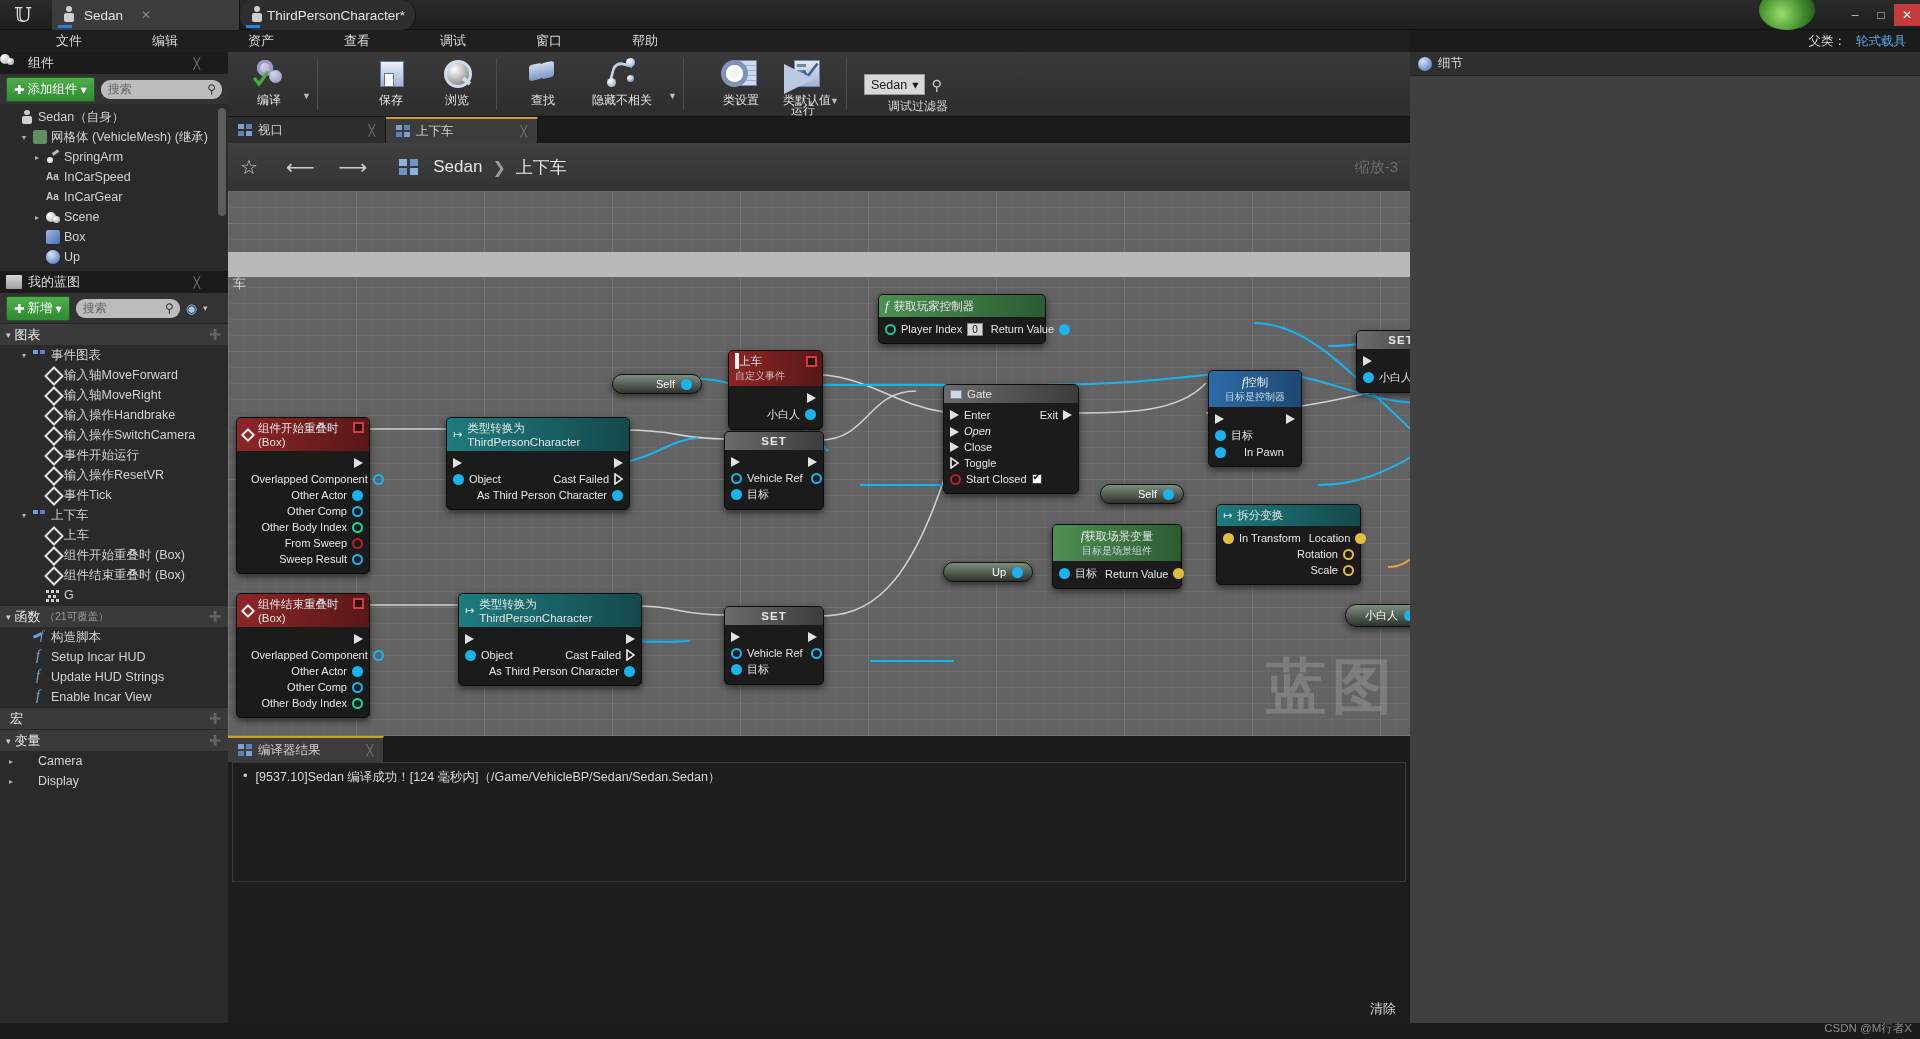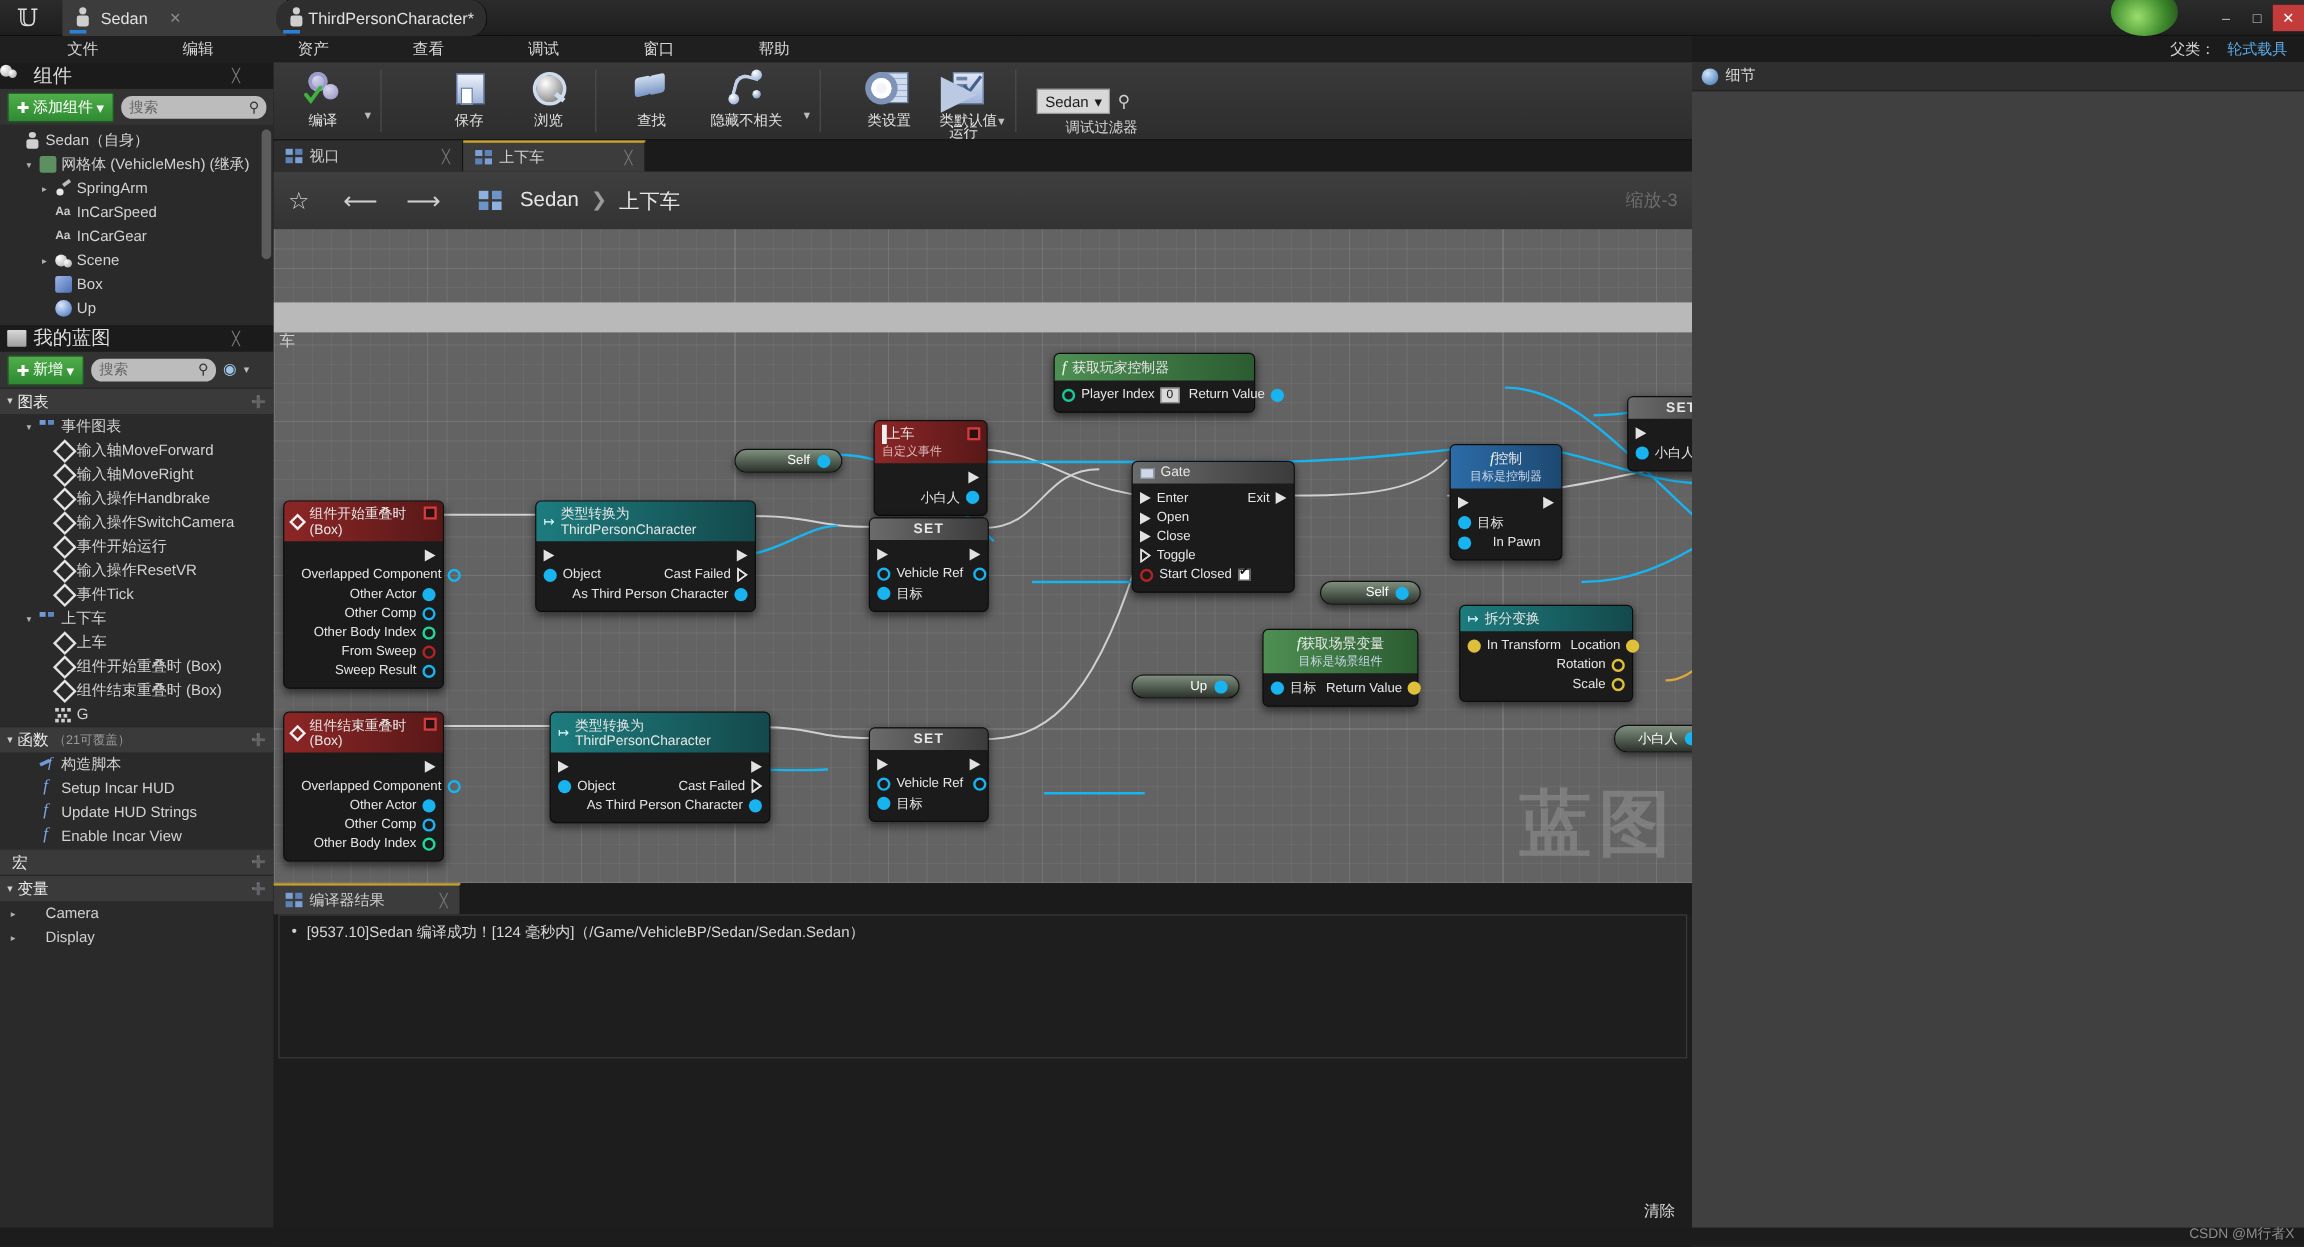--- a/index.html
+++ b/index.html
@@ -36,21 +36,21 @@
   .menubar { position:absolute; left:0; top:30px; width:1410px; height:22px; background:#1f1f1f;
      display:flex; align-items:center; padding-left:8px; gap:22px; }
   .menubar .mi { color:#d6d6d6; font-size:13px;margin-left:48px; }
 
   
   .leftcol { position:absolute; left:0; top:52px; width:228px; height:987px; background:#2a2a2a; }
 
   .panelhead { height:22px; background:#1b1b1b; display:flex; align-items:center;
      padding:0 6px; gap:6px; position:relative; }
   .panelhead .phicon { width:16px; height:14px; }
-  .panelhead .phtitle { color:#dcdcdc; font-size:16px; }
+  .panelhead .phtitle { color:#dcdcdc; font-size:13px; }
   .panelhead .phclose { position:absolute; right:28px; color:#7d7d7d; font-size:11px; }
   .panelhead::after { content:""; position:absolute; left:0; right:0; bottom:0; height:0; }
 
   .panelbar { background:#333; height:30px; display:flex; align-items:center; gap:6px; padding:0 6px; }
   .greenbtn { background:linear-gradient(#4fae4a,#2f8a32); color:#fff; font-size:12.5px;
      padding:3px 7px; border-radius:2px; border:1px solid #1e5c22; display:flex;
      align-items:center; gap:3px; white-space:nowrap; }
   .searchbox { flex:1; background:#bcbcbc; border-radius:9px; height:19px; display:flex;
      align-items:center; padding:0 7px; position:relative; }
   .searchbox .ph { color:#666; font-size:12px; }
@@ -260,21 +260,21 @@
 <div id="app">
 
   <div class="titlebar">
     <div class="ue-logo">𝕌</div>
     <div class="tab active" style="left:52px;width:188px;">
       <span class="tico"></span>
       <span class="bluebar"></span>
       <span class="tlabel">Sedan</span>
       <span class="tclose">✕</span>
     </div>
-    <div class="tab inactive" style="left:230px;width:176px;border-radius:14px;">
+    <div class="tab inactive" style="left:240px;width:176px;border-radius:14px;">
       <span class="tico"></span>
       <span class="bluebar"></span>
       <span class="tlabel">ThirdPersonCharacter*</span>
     </div>
     <div class="greenorb"></div>
     <div class="wcontrols">
       <div class="wbtn">–</div>
       <div class="wbtn">□</div>
       <div class="wbtn close">✕</div>
     </div>
@@ -689,21 +689,21 @@
                 <div style="display: flex; align-items: center; gap: 5px;">
                   <span class="pin exec"></span>
                   <span class="plabel">Enter</span>
                 </div>
                 <div style="display: flex; align-items: center; gap: 5px; margin-left: auto;">
                   <span class="plabel">Exit</span>
                   <span class="pin exec"></span>
                 </div>
               </div>
               <div class="prow">
-                <div style="display: flex; align-items: flex-end; gap: 5px;">
+                <div style="display: flex; align-items: flex-end; gap: 5px; font-style: italic;">
                   <span class="pin exec"></span>
                   <span class="plabel">Open</span>
                 </div>
                 <div style="display: flex; align-items: center; gap: 5px; margin-left: auto;"></div>
               </div>
               <div class="prow">
                 <div style="display: flex; align-items: center; gap: 5px;">
                   <span class="pin exec"></span>
                   <span class="plabel">Close</span>
                 </div>

